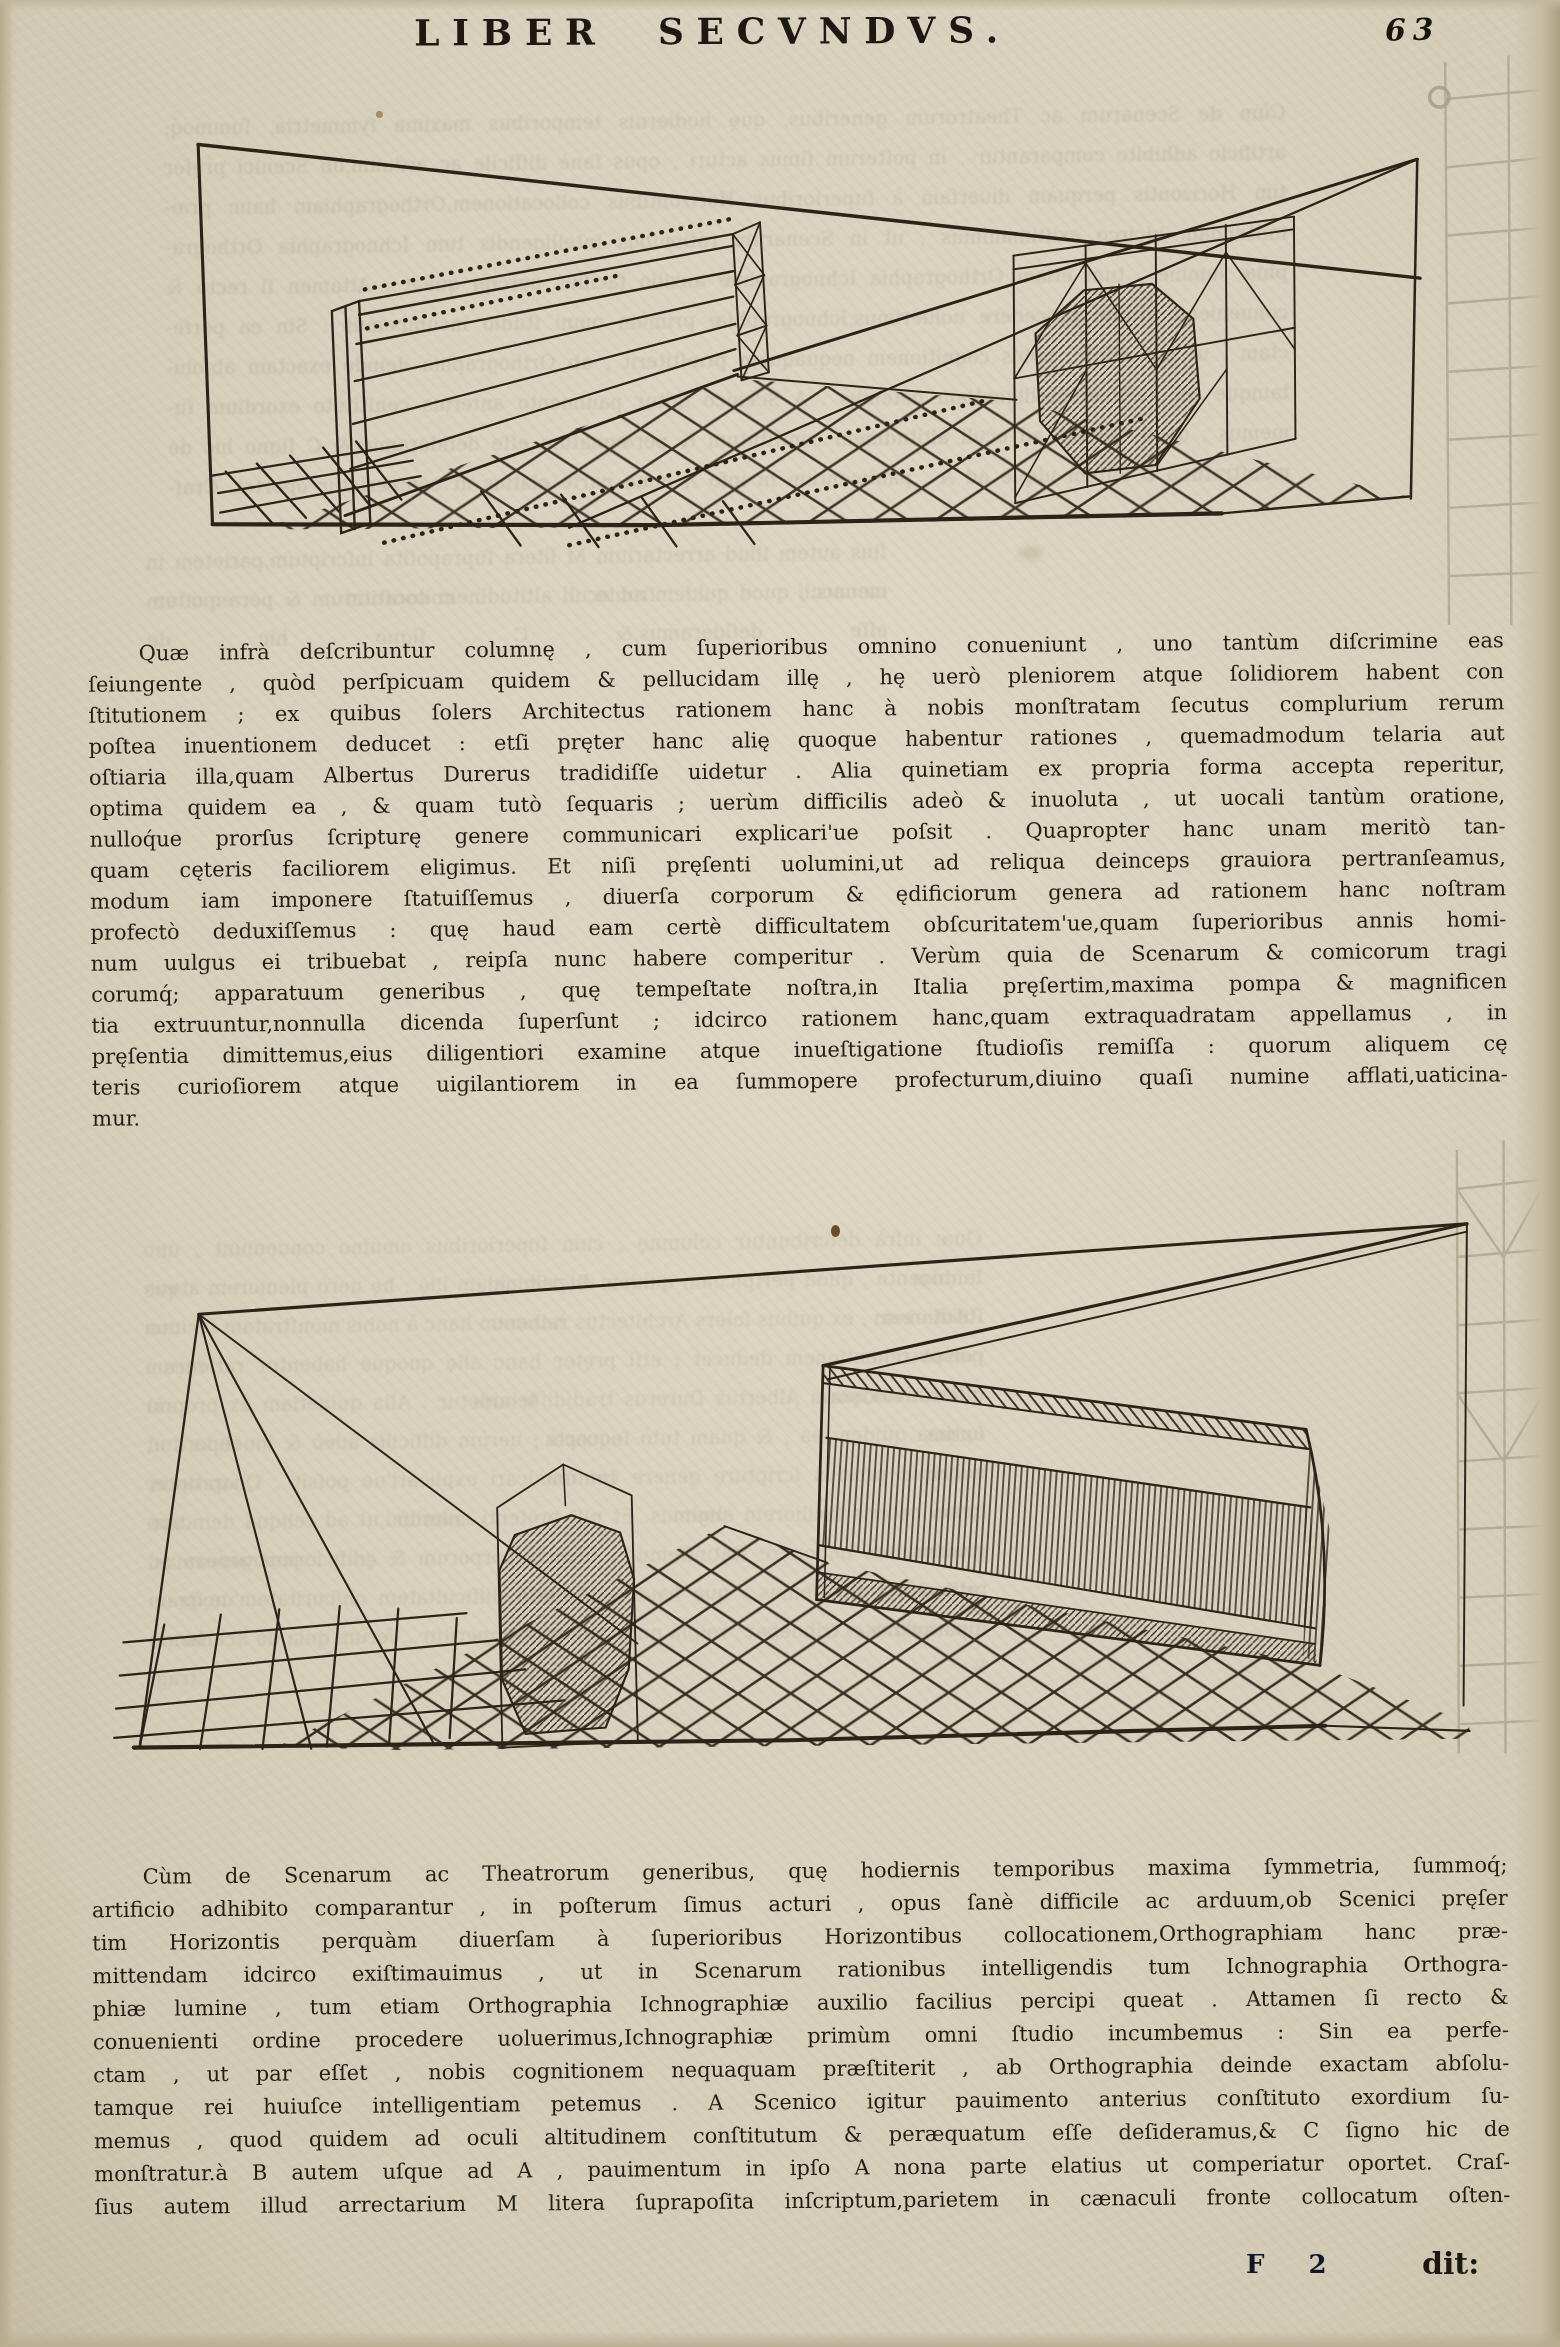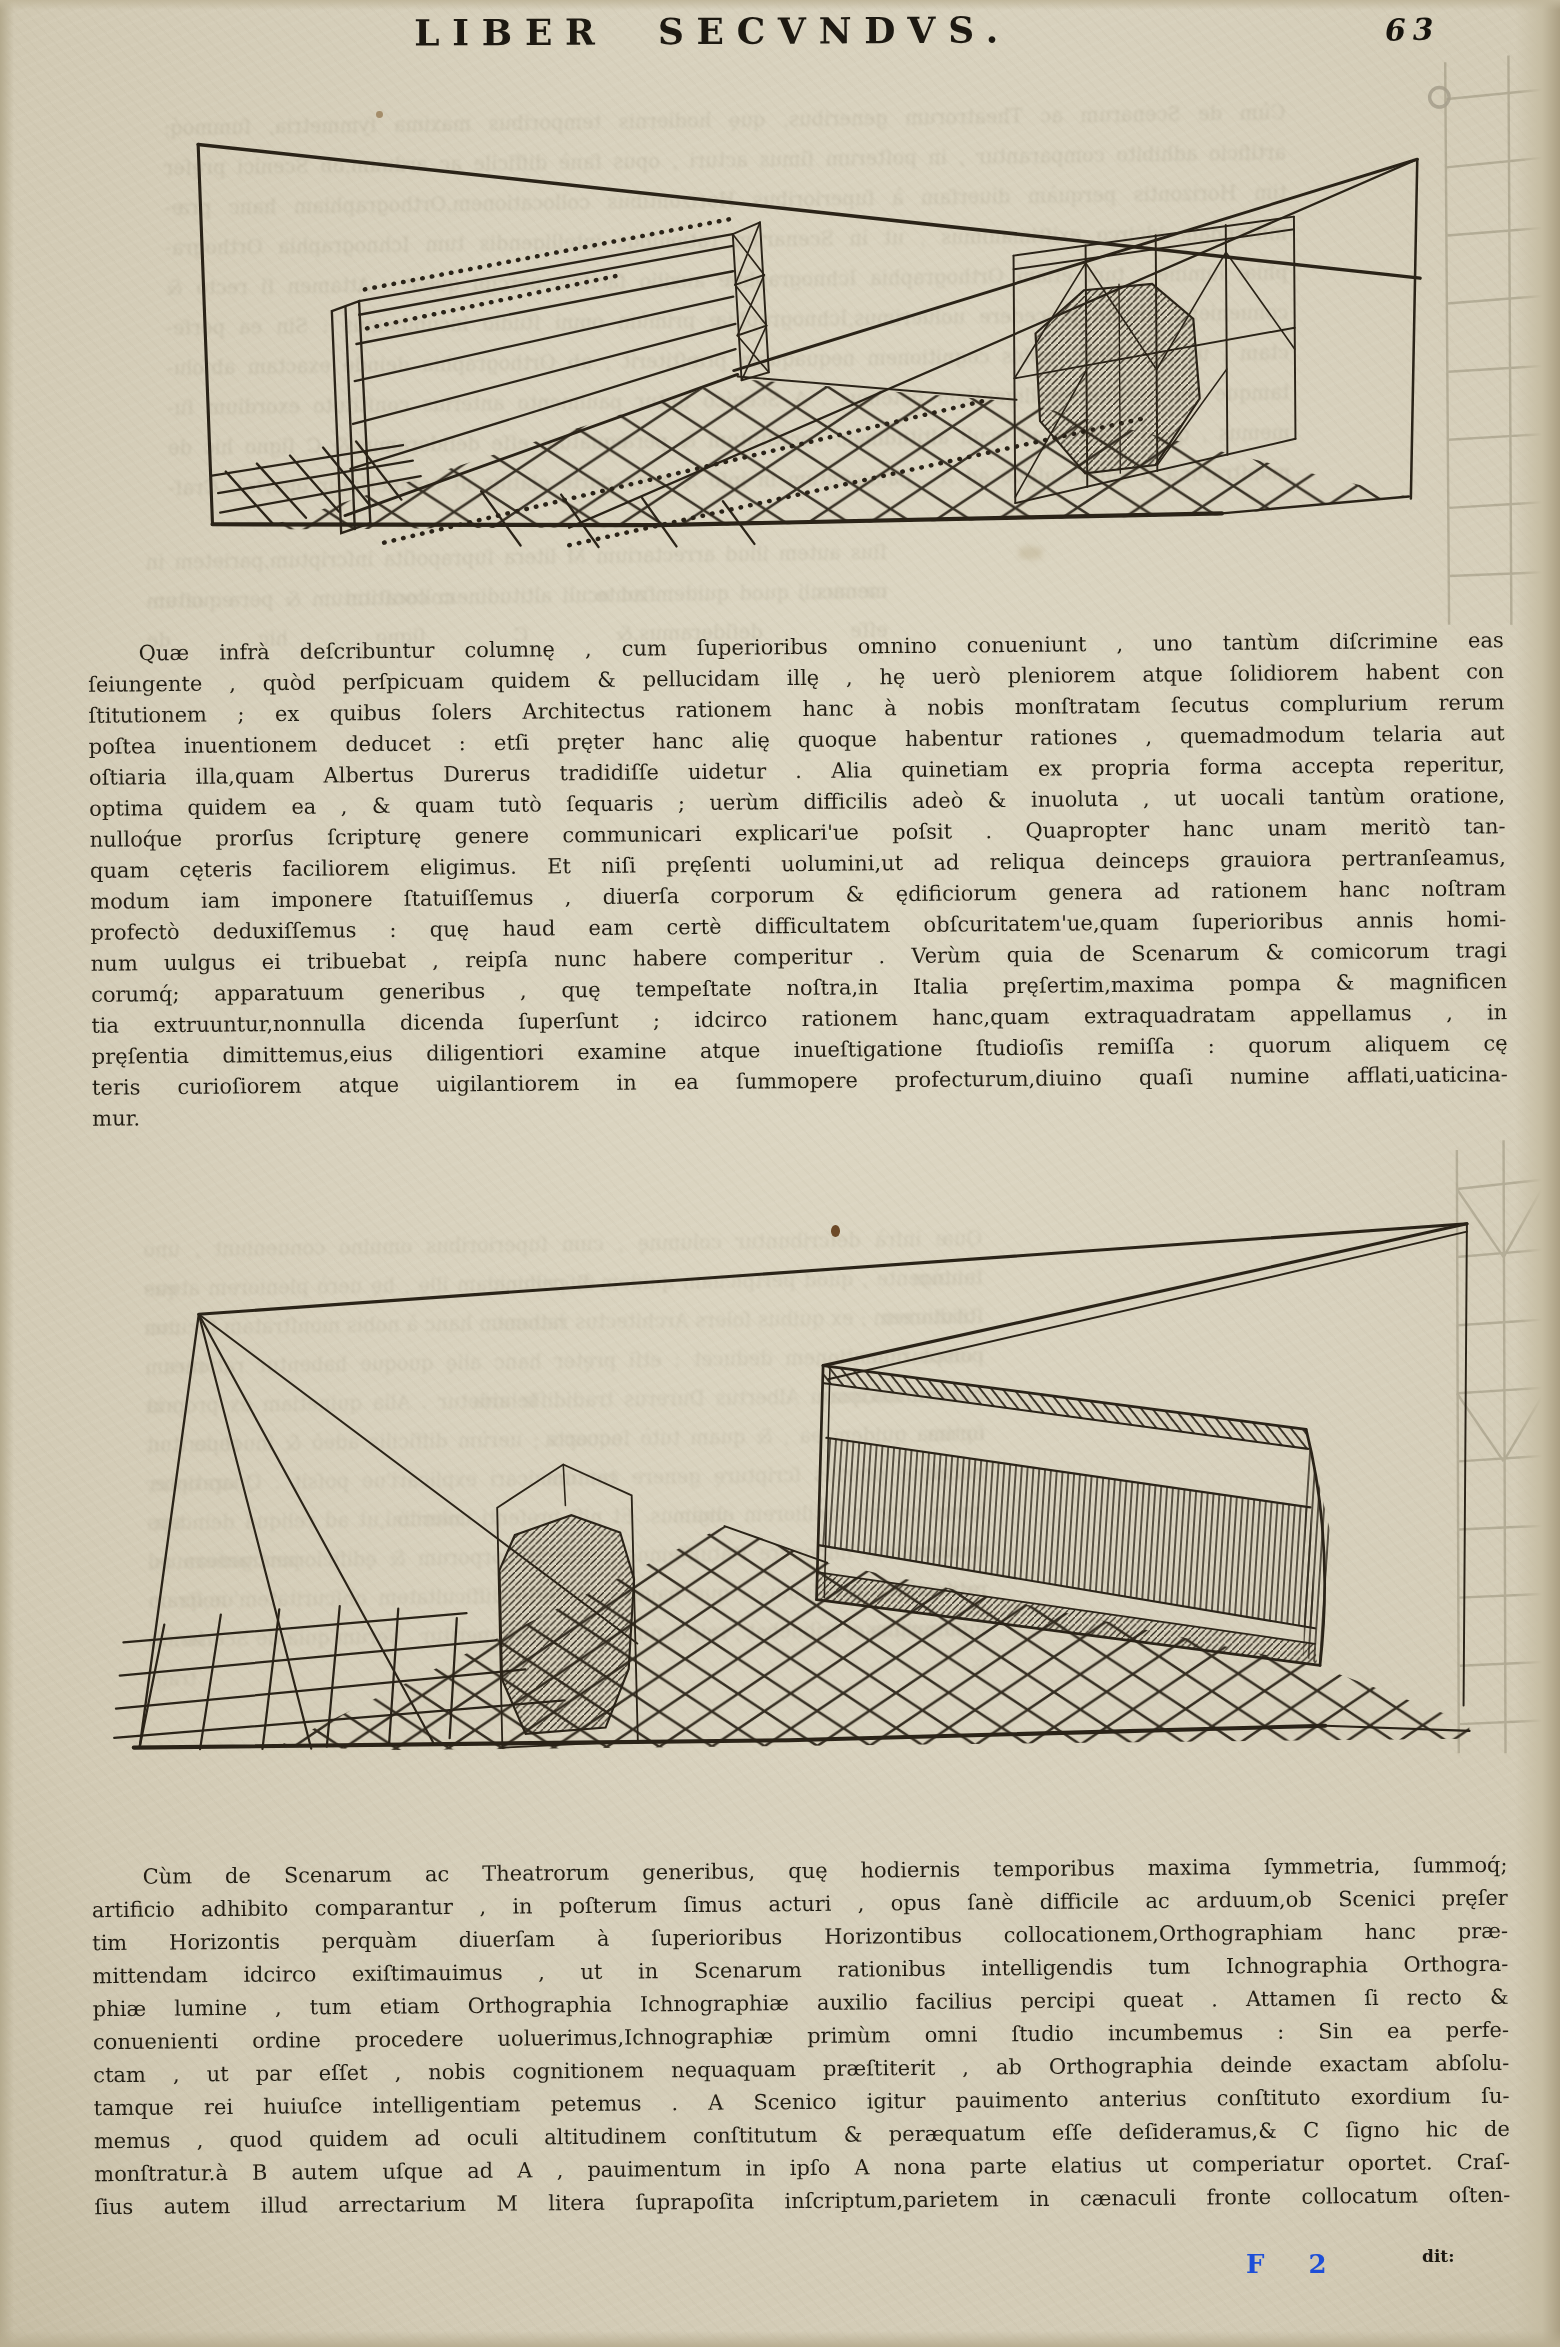--- a/index.html
+++ b/index.html
@@ -38,22 +38,22 @@
 
   .para{position:absolute;z-index:5;color:#231e14;}
   .para .line{text-align:justify;text-align-last:justify;white-space:normal;}
   .p1{left:90px;top:632px;width:1416px;font-size:21px;transform:rotate(-0.55deg);}
   .p1 .line{line-height:31px;height:31px;}
   .p2{left:93px;top:1855px;width:1416px;font-size:21px;transform:rotate(-0.5deg);}
   .p2 .line{line-height:33px;height:33px;}
   .line.ind{padding-left:51px;}
   .line.noj{text-align-last:left;}
 
-  .footer-sig{position:absolute;left:1246px;top:2249px;z-index:5;font-size:26px;font-weight:bold;word-spacing:35px;color:#1d4ed8;}
-  .footer-catch{position:absolute;left:1422px;top:2246px;z-index:5;font-size:17px;font-weight:bold;color:#1c1810;}
+  .footer-sig{position:absolute;left:1246px;top:2249px;z-index:5;font-size:26px;font-weight:bold;word-spacing:35px;color:#0f172a;}
+  .footer-catch{position:absolute;left:1422px;top:2246px;z-index:5;font-size:30px;font-weight:bold;color:#1c1810;}
 
   .fig{position:absolute;z-index:3;}
   .fig1{left:109px;top:80px;width:1319px;height:495px;transform:rotate(-0.4deg);}
   .fig2{left:105px;top:1202px;width:1373px;height:548px;transform:rotate(-0.3deg);}
 
   .ghost{position:absolute;z-index:2;color:#6e6750;pointer-events:none;
     transform:scaleX(-1) rotate(0.8deg);filter:blur(0.8px);font-size:19.5px;}
   .ghost .gl{text-align:justify;text-align-last:justify;}
   .g1{left:166px;top:101px;width:1122px;opacity:.15;}
   .g1 .gl{line-height:40px;height:40px;}

